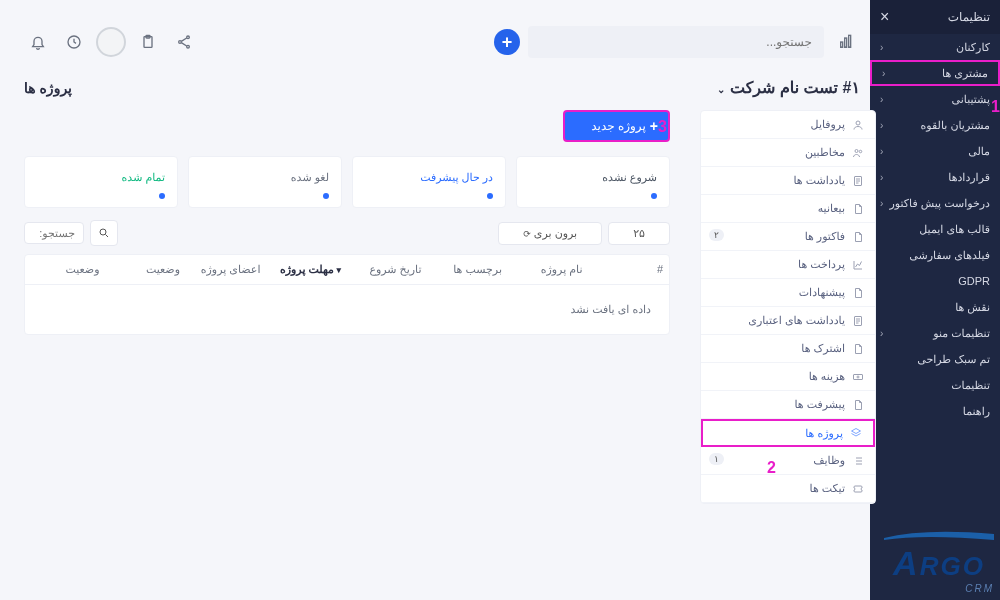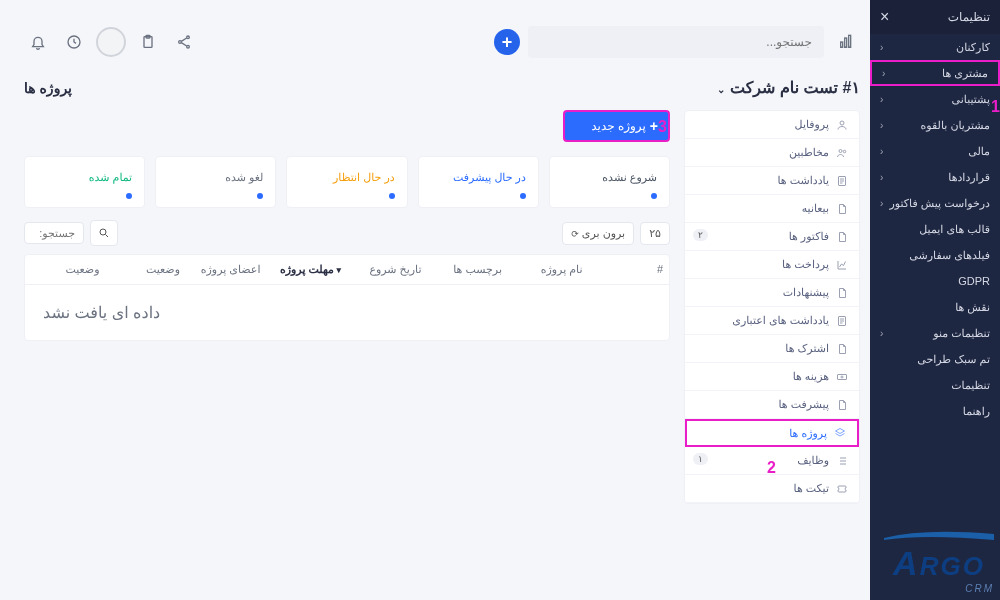--- a/index.html
+++ b/index.html
@@ -23,45 +23,45 @@
 .ds-chev { font-size:10px; opacity:.7; }
 .ds-hl { border:2px solid #e91ec9; }
 
 
 .title-row { position:absolute; top:78px; right:140px; left:24px; display:flex; justify-content:space-between; align-items:center; }
 .page-title { font-size:16px; font-weight:bold; color:#2b2f44; direction:rtl; }
 .page-title .chev { font-size:10px; }
 .page-sub { font-size:14px; font-weight:bold; color:#2b2f44; }
 
 
-.custside { position:absolute; top:110px; right:140px; width:176px; background:#fff; border:1px solid #eef0f6; border-radius:4px; }
+.custside { position:absolute; top:110px; right:124px; width:176px; background:#fff; border:1px solid #eef0f6; border-radius:4px; }
 .cs-item { height:28px; display:flex; align-items:center; justify-content:flex-start; padding:0 10px 0 6px; border-bottom:1px solid #f1f3f8; cursor:pointer; gap:6px; font-size:11px; color:#5a6280; direction:rtl; position:relative; }
 .cs-item .cs-ico { width:14px; height:14px; display:flex; align-items:center; justify-content:center; opacity:.6; }
 .cs-item .cs-ico svg { width:12px; height:12px; }
 .cs-badge { position:absolute; left:8px; top:6px; background:#eef0f6; color:#555; font-size:9px; padding:1px 5px; border-radius:8px; }
 .cs-hl { border:2px solid #e91ec9; }
 .cs-active { color:#2b6cff; }
 
 
 .mainpanel { position:absolute; top:110px; left:24px; right:330px; }
 .newbtn { display:inline-flex; align-items:center; background:#2b6cff; color:#fff; font-size:12px; padding:6px 10px 6px 26px; border-radius:4px; cursor:pointer; position:relative; direction:rtl; border:2px solid #e91ec9; }
 .newbtn .plusmark { font-size:14px; font-weight:bold; margin-left:4px; }
 .status-row { display:flex; gap:10px; margin-top:14px; direction:rtl; }
 .status-card { flex:1; background:#fff; border:1px solid #eef0f6; border-radius:4px; padding:14px 12px 10px; text-align:right; font-size:11px; position:relative; min-height:52px; }
 .status-card .dot { position:absolute; bottom:8px; right:12px; width:6px; height:6px; border-radius:50%; background:#2b6cff; }
 .toolrow { display:flex; align-items:center; gap:6px; margin-top:12px; direction:rtl; }
-.sel { background:#fff; border:1px solid #e5e7ef; border-radius:4px; font-size:11px; padding:4px 8px; color:#555; direction:rtl; }
+.sel { background:#fff; border:1px solid #e5e7ef; border-radius:4px; font-size:11px; padding:4px 24px; color:#555; direction:rtl; }
 .searchbtn { background:#fff; border:1px solid #e5e7ef; border-radius:4px; width:28px; height:26px; display:flex; align-items:center; justify-content:center; cursor:pointer; }
 .searchfield { background:#fff; border:1px solid #e5e7ef; border-radius:4px; font-size:11px; padding:4px 8px; width:60px; text-align:right; }
 .table { margin-top:8px; background:#fff; border:1px solid #eef0f6; border-radius:4px; }
 .thead { display:flex; direction:rtl; border-bottom:1px solid #eef0f6; }
 .th { flex:1; font-size:11px; color:#6b7280; padding:8px 6px; text-align:right; }
 .th.sorted { color:#2b2f44; font-weight:bold; }
 .th.sorted::before { content:"▾ "; font-size:9px; }
-.nodata { text-align:left; padding:18px; font-size:16px; color:#6b7280; }
+.nodata { text-align:right; padding:18px; font-size:11px; color:#6b7280; }
 
 
 .ann { position:absolute; color:#e91ec9; font-size:16px; font-weight:bold; }
 
 
 .logo { position:absolute; bottom:6px; right:6px; font-family:Georgia,serif; font-style:italic; color:#0d3e82; text-align:right; }
 .logo .brand { font-size:26px; font-weight:bold; letter-spacing:2px;text-align:center; }
 .logo .brand .a { font-size:34px; }
 .logo .sub { font-size:10px; letter-spacing:2px; color:#5b7fb2; }
 .logo .swoosh { width:110px; height:14px; }
@@ -317,21 +317,20 @@
   <div style="text-align:right; position:relative;">
     <span class="newbtn">
       <span class="plusmark">+</span>
       <span>پروژه جدید</span>
     </span>
   </div>
 
   <div class="status-row" id="status-row">
       <div class="status-card" style="color: rgb(75, 85, 99);">شروع نشده<div class="dot"></div></div>
       <div class="status-card" style="color: rgb(43, 108, 255);">در حال پیشرفت<div class="dot"></div></div>
-      <div class="status-card" style="color: rgb(245, 158, 11);">در حال انتظار<div class="dot"></div></div>
       <div class="status-card" style="color: rgb(107, 114, 128);">لغو شده<div class="dot"></div></div>
       <div class="status-card" style="color: rgb(16, 185, 129);">تمام شده<div class="dot"></div></div>
     </div>
 
   <div class="toolrow">
     <div class="sel">۲۵</div>
     <div class="sel"><span>برون بری</span> <span style="font-size:9px">⟳</span></div>
     <div style="flex:1"></div>
     <div class="searchbtn">
         <svg width="12" height="12" viewBox="0 0 24 24" fill="none" stroke="#555" stroke-width="2">

